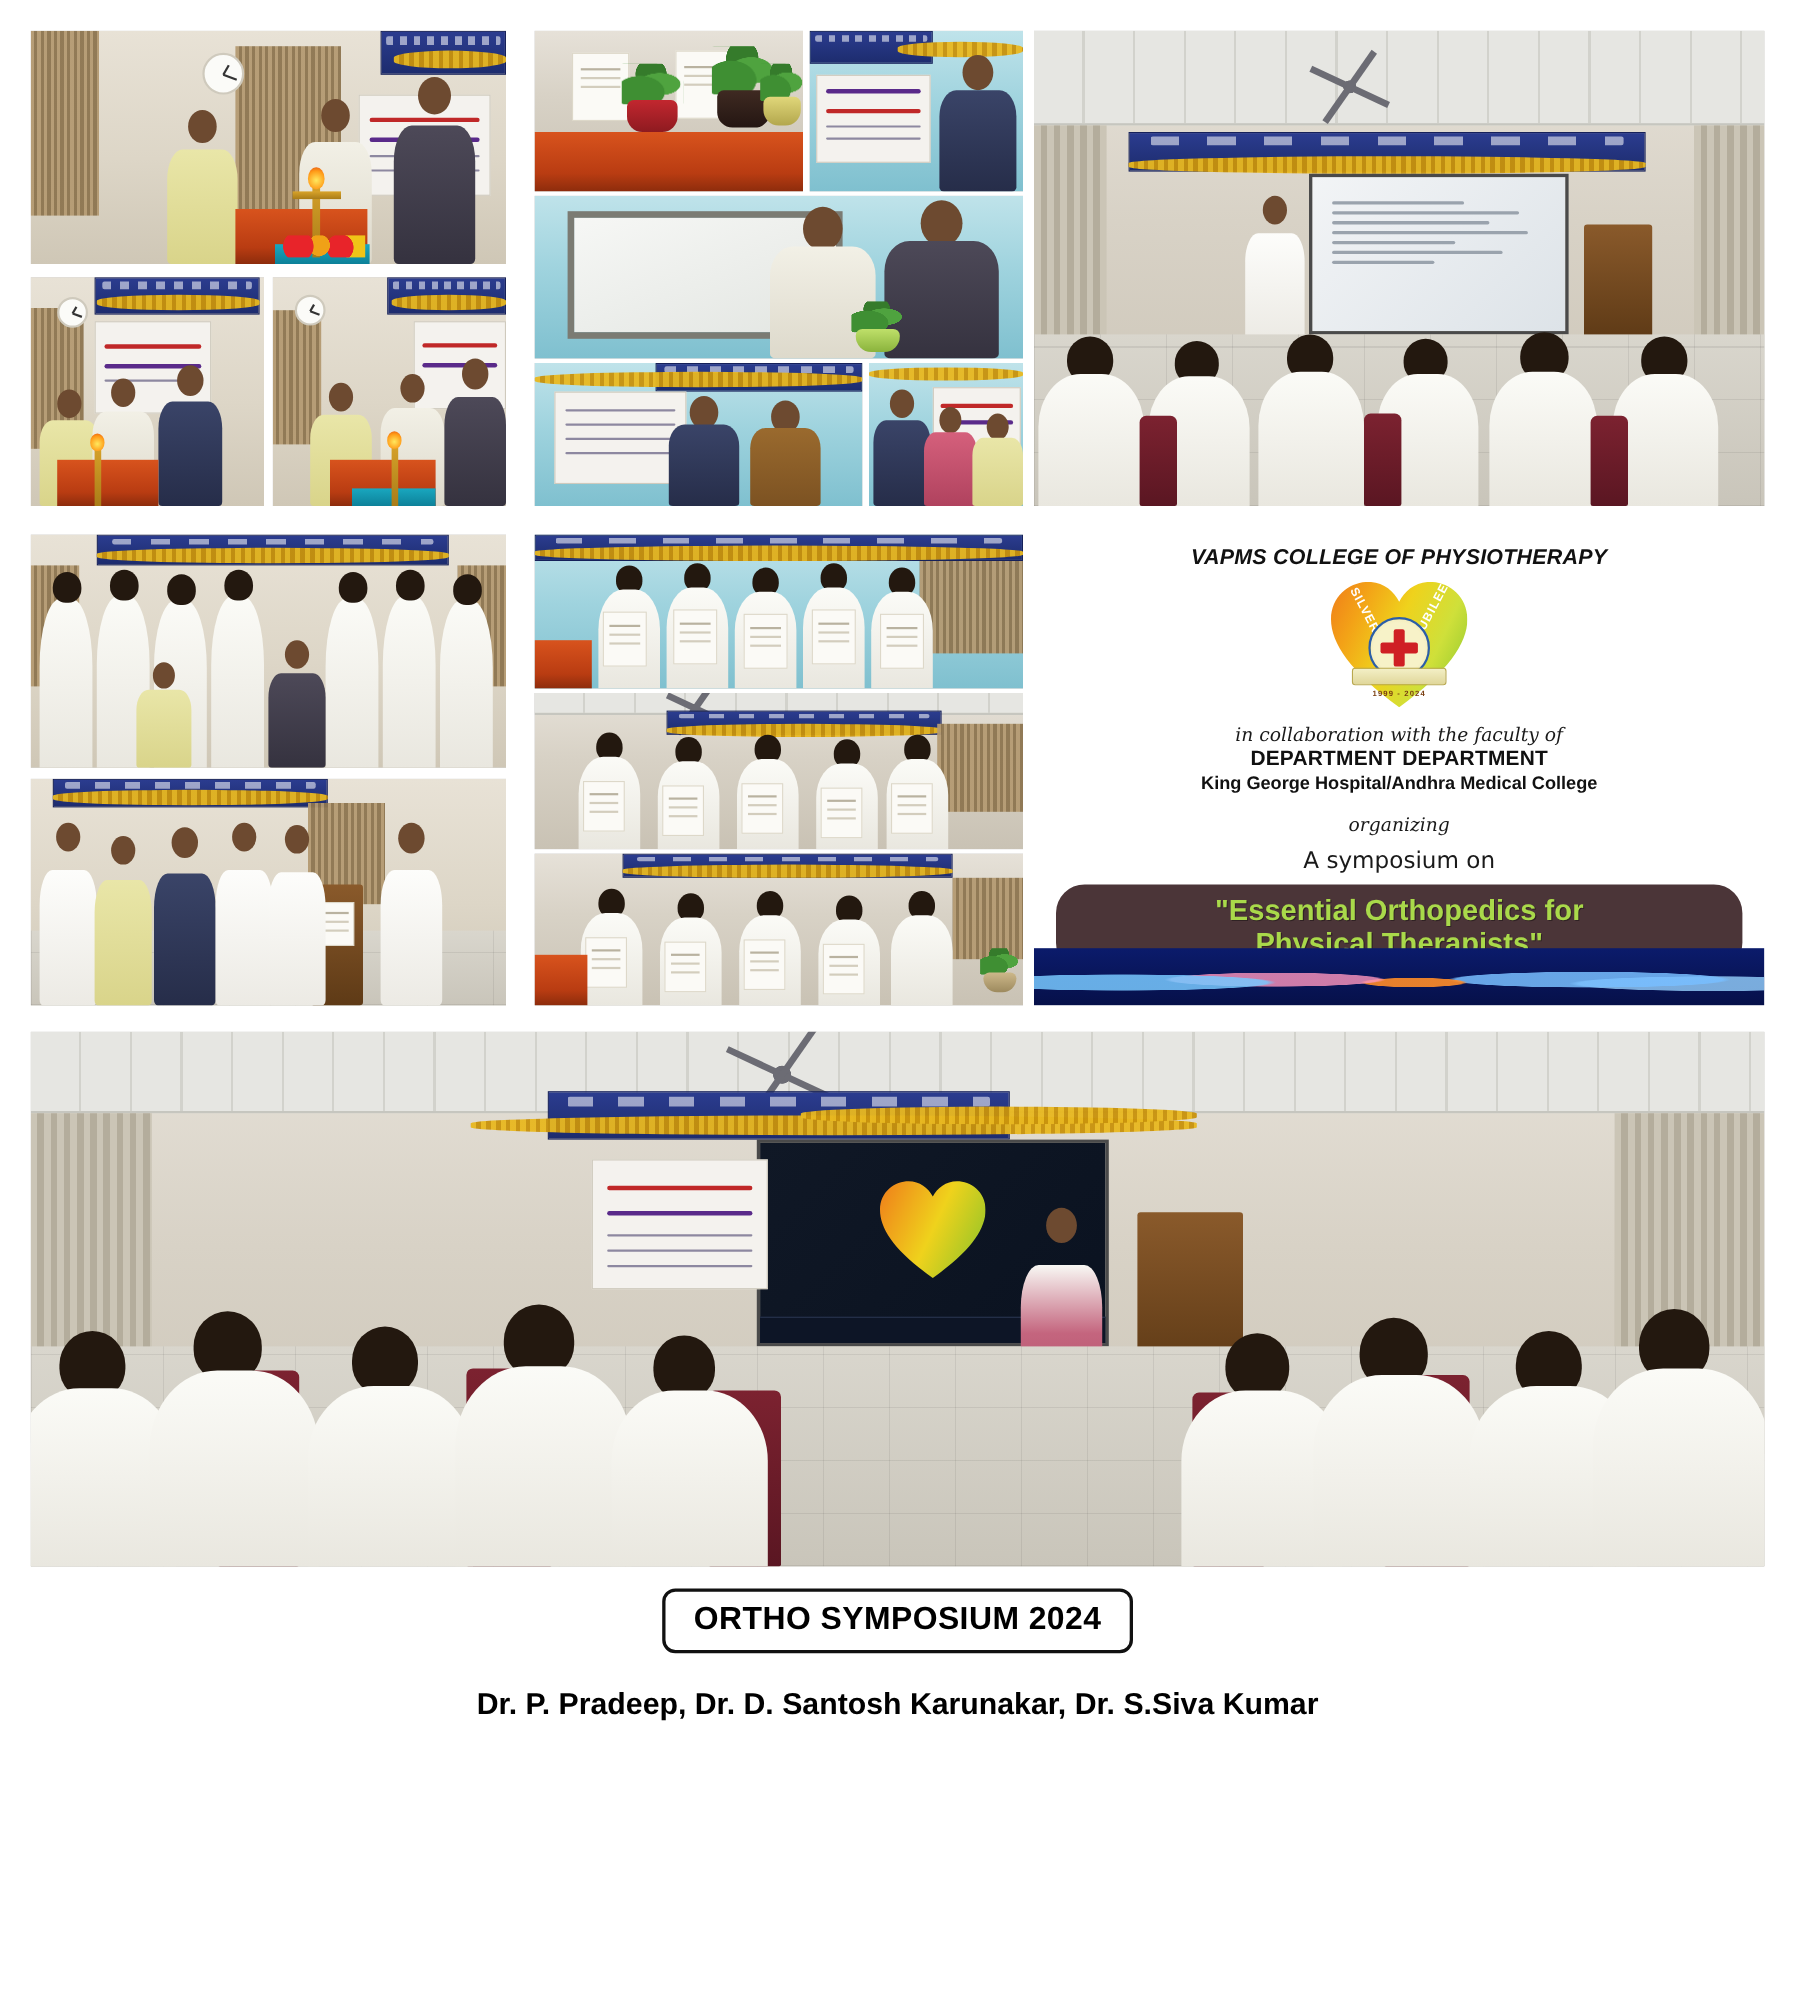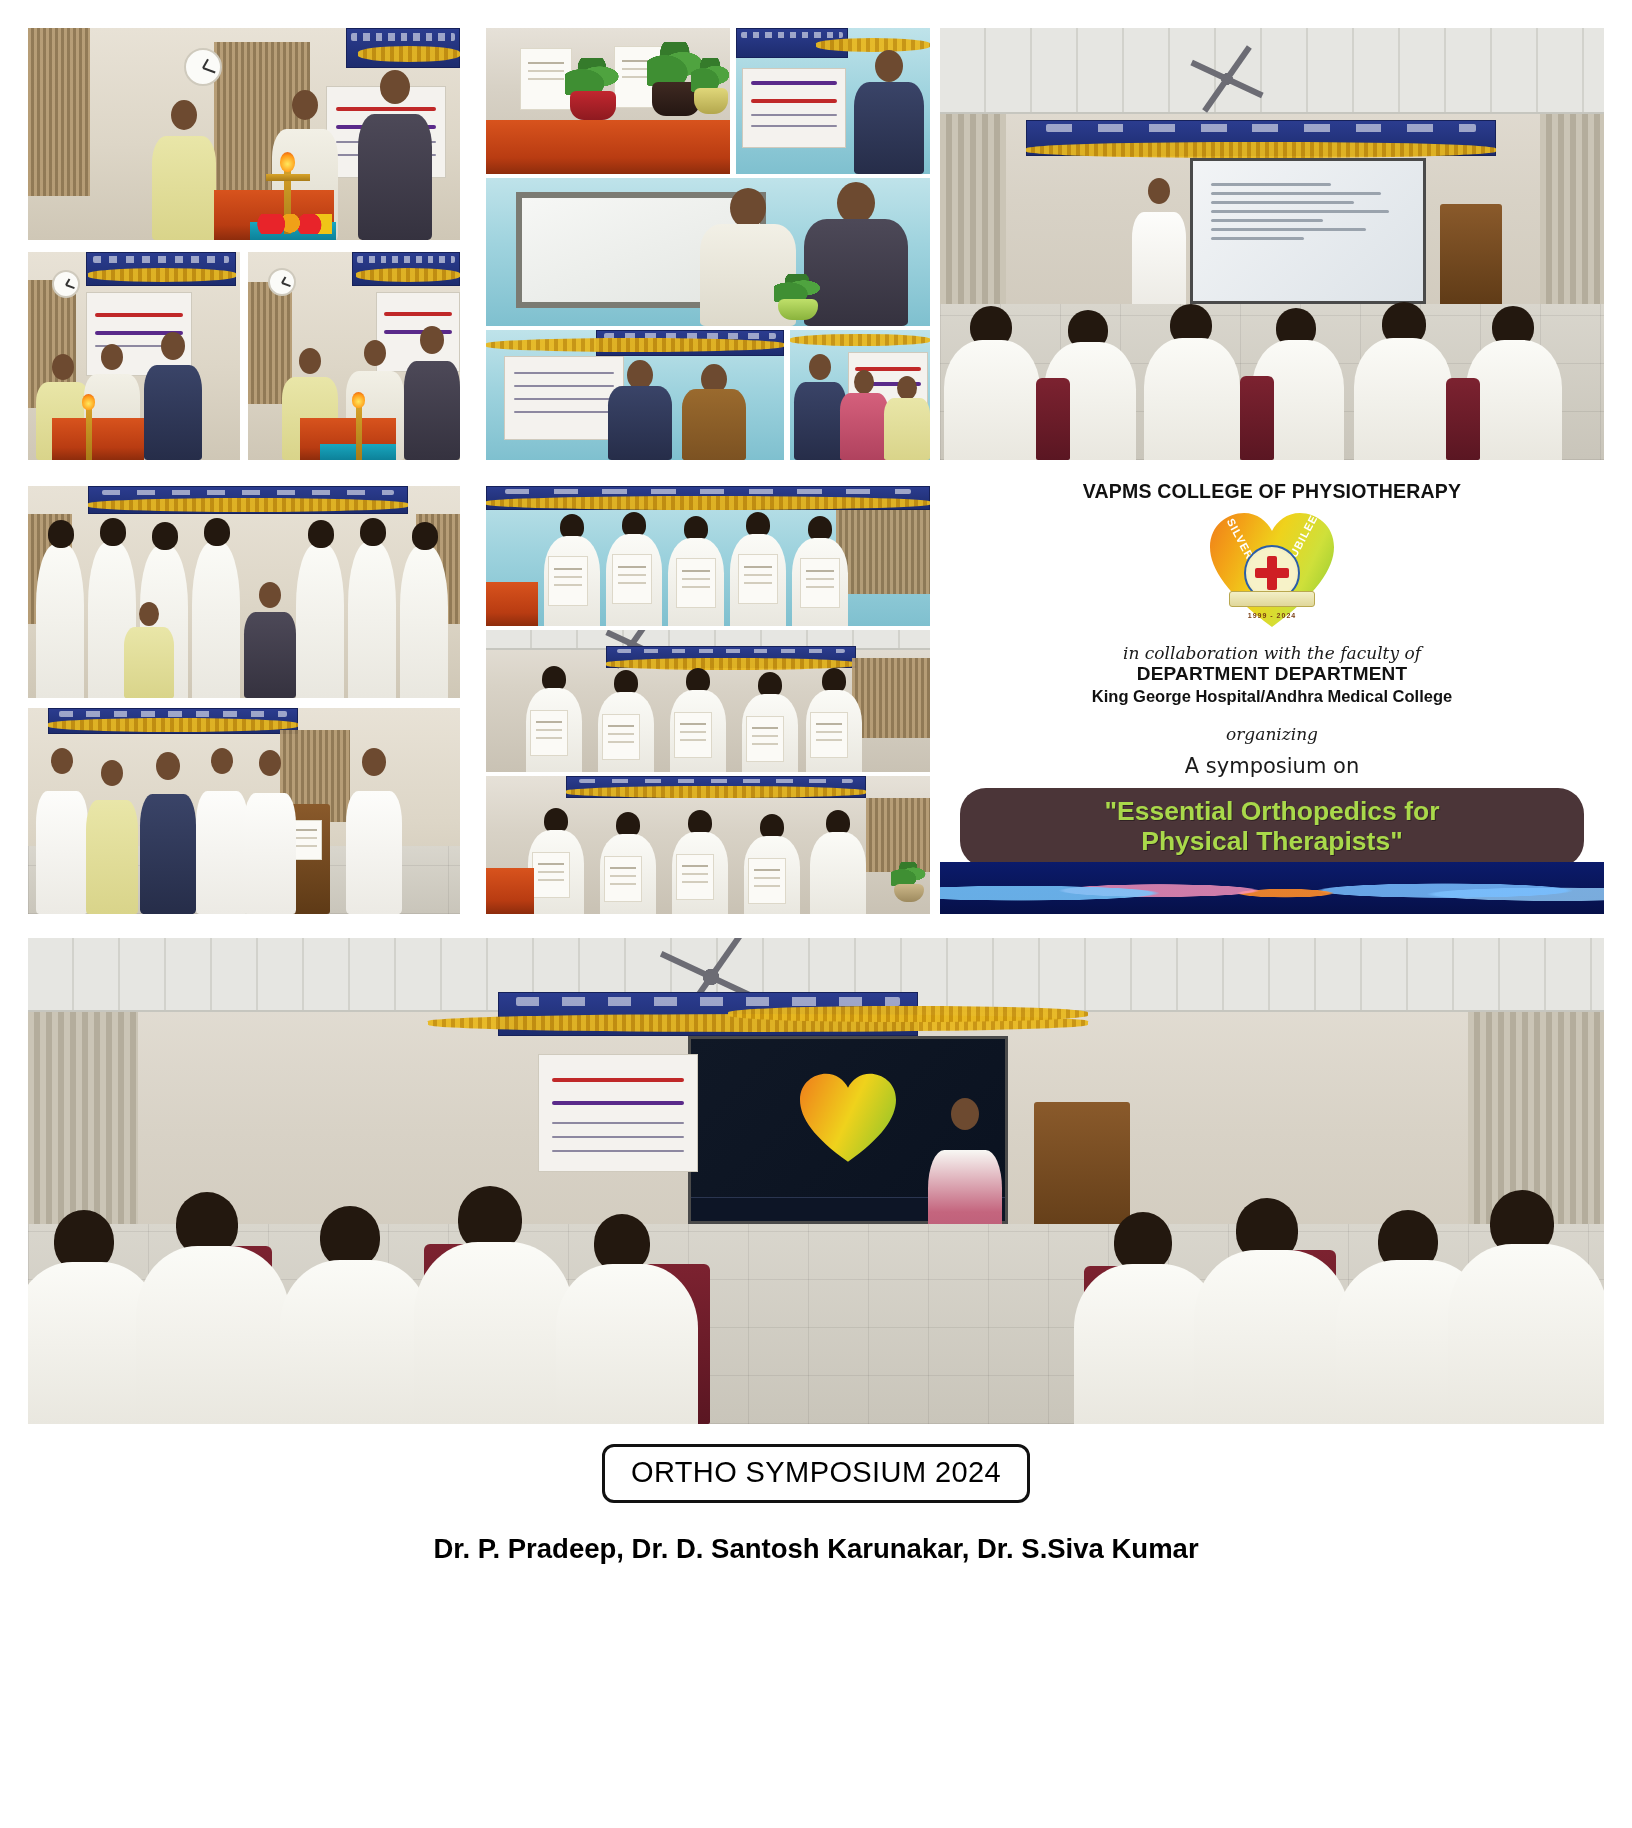--- a/index.html
+++ b/index.html
@@ -239,20 +239,22 @@
     display: flex;
     flex-direction: column;
     align-items: center;
   }
   #poster-college-name {
     font-weight: bold;
     font-size: 19.5px;
     letter-spacing: .2px;
     color: #111111;
     text-align: center;
+    margin-top: 16px;
+    font-style: italic;
   }
   #poster-logo {
     position: relative;
     width: 128px;
     height: 118px;
     margin-top: 8px;
   }
   .heart {
     position:absolute; inset:0;
     background: linear-gradient(115deg,
@@ -362,21 +364,21 @@
   #footer {
     position: absolute;
     left: 0; right: 0;
     text-align: center;
   }
   #ortho-badge {
     display: inline-block;
     border: 3px solid #111;
     border-radius: 12px;
     padding: 9px 26px 11px;
-    font-weight: normal;
+    font-weight: bold;
     font-size: 29px;
     letter-spacing: .4px;
     color: #000;
   }
   #footer-lines {
     margin-top: 26px;
     font-weight: bold;
     font-size: 27.5px;
     line-height: 1.42;
     color: #000;

